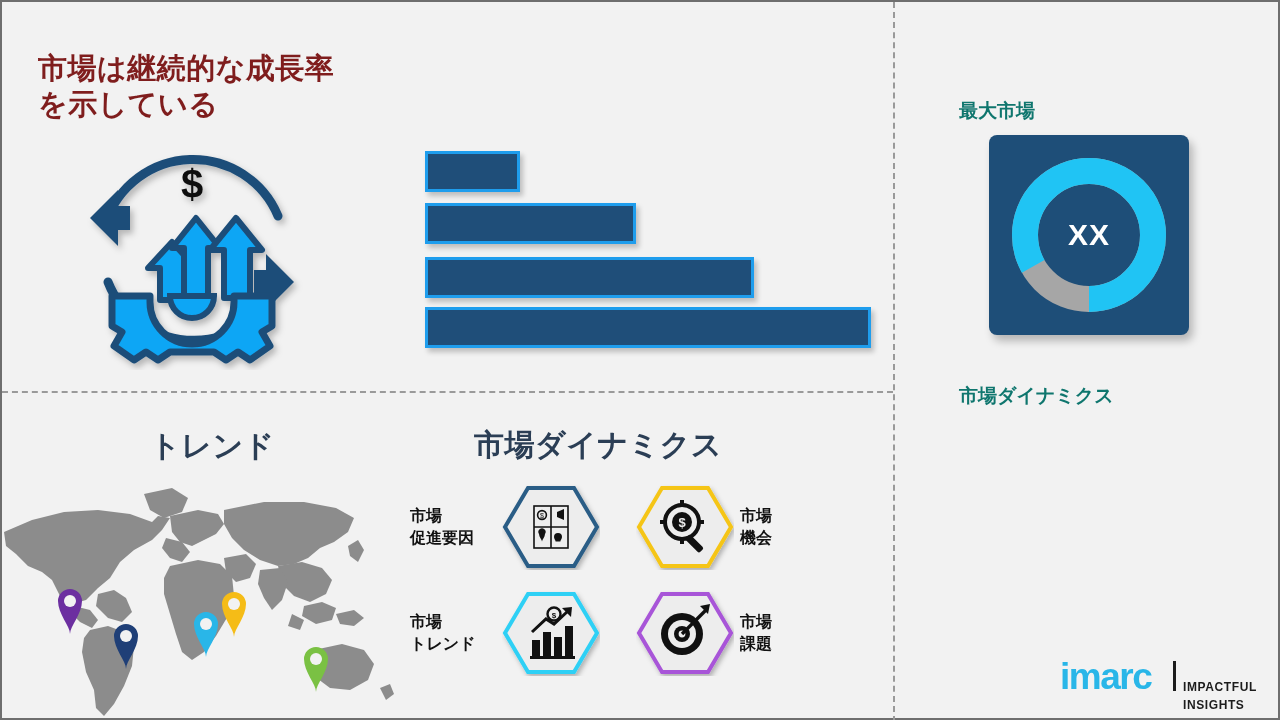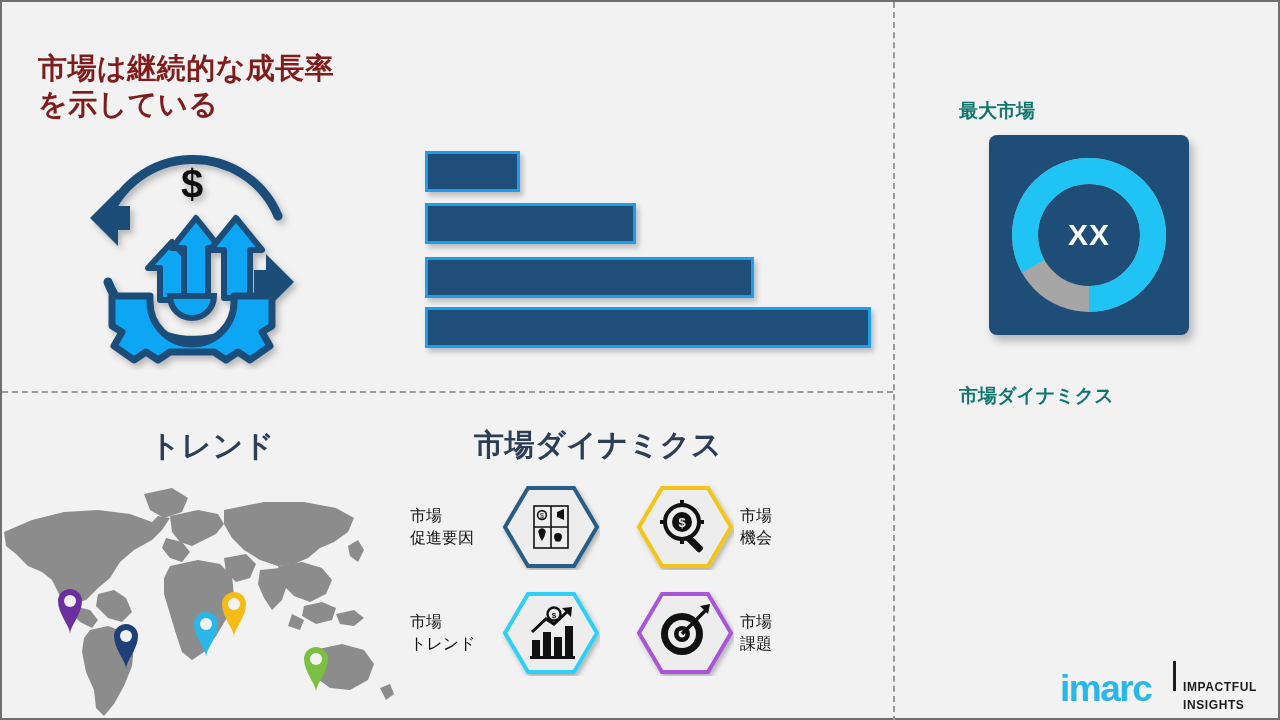--- a/index.html
+++ b/index.html
@@ -85,34 +85,34 @@
   }
 
   
   #world-map { position: absolute; left: 0px; top: 452px; width: 400px; height: 268px; }
 
   
   .hex-row { position: absolute; display: flex; align-items: center; }
   #hex-row-1 { left: 408px; top: 482px; }
   #hex-row-2 { left: 408px; top: 588px; }
   .hex-label {
-    font-size: 16px; font-weight: normal; color: #111111;
+    font-size: 16px; font-weight: bold; color: #111111;
     line-height: 1.35; white-space: pre-line;
   }
   .hex-label.left  { width: 92px; text-align: left; }
   .hex-label.right { width: 92px; text-align: left; margin-left: 6px; }
   .hex-wrap { position: relative; width: 98px; height: 86px; }
   .hex-gap { width: 36px; }
 
   
   #logo { position: absolute; left: 1058px; top: 652px; width: 190px; height: 48px; }
   .logo-word {
     position: absolute; left: 0px; top: 4px;
     font-size: 37px; font-weight: bold; color: #29b6e8;
-    letter-spacing: -1.5px; line-height: 1; margin-top: 12px;
+    letter-spacing: -1.5px; line-height: 1;
   }
   .logo-bar { position: absolute; left: 113px; top: 7px; width: 3px; height: 30px; background: #1c1c1c; }
   .logo-tag {
     position: absolute; left: 123px; top: 24px;
     font-size: 12px; font-weight: bold; color: #1c1c1c;
     letter-spacing: 0.6px; line-height: 1.5;
   }
 </style>
 </head>
 <body>

